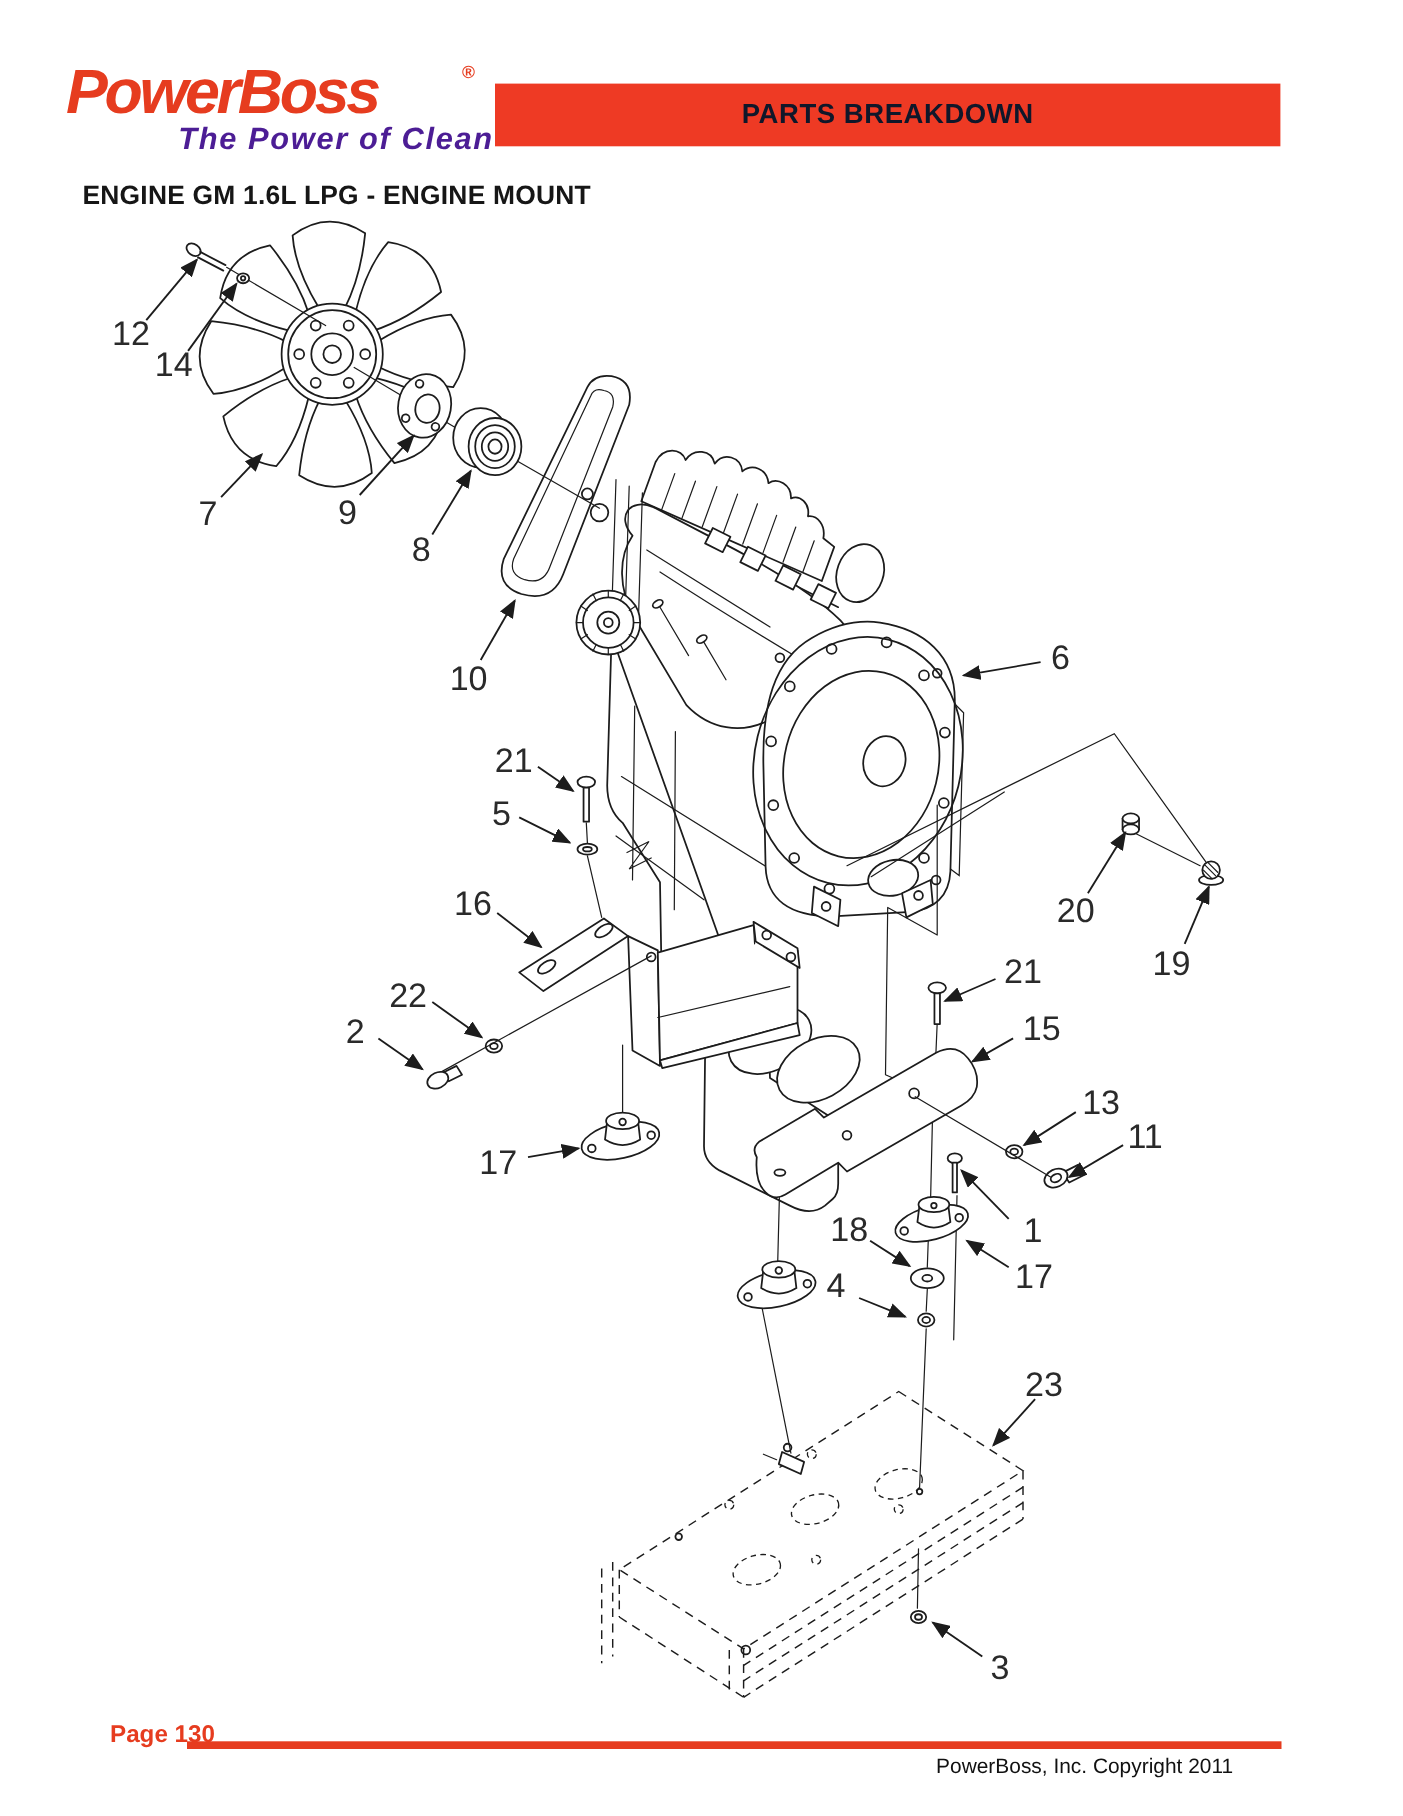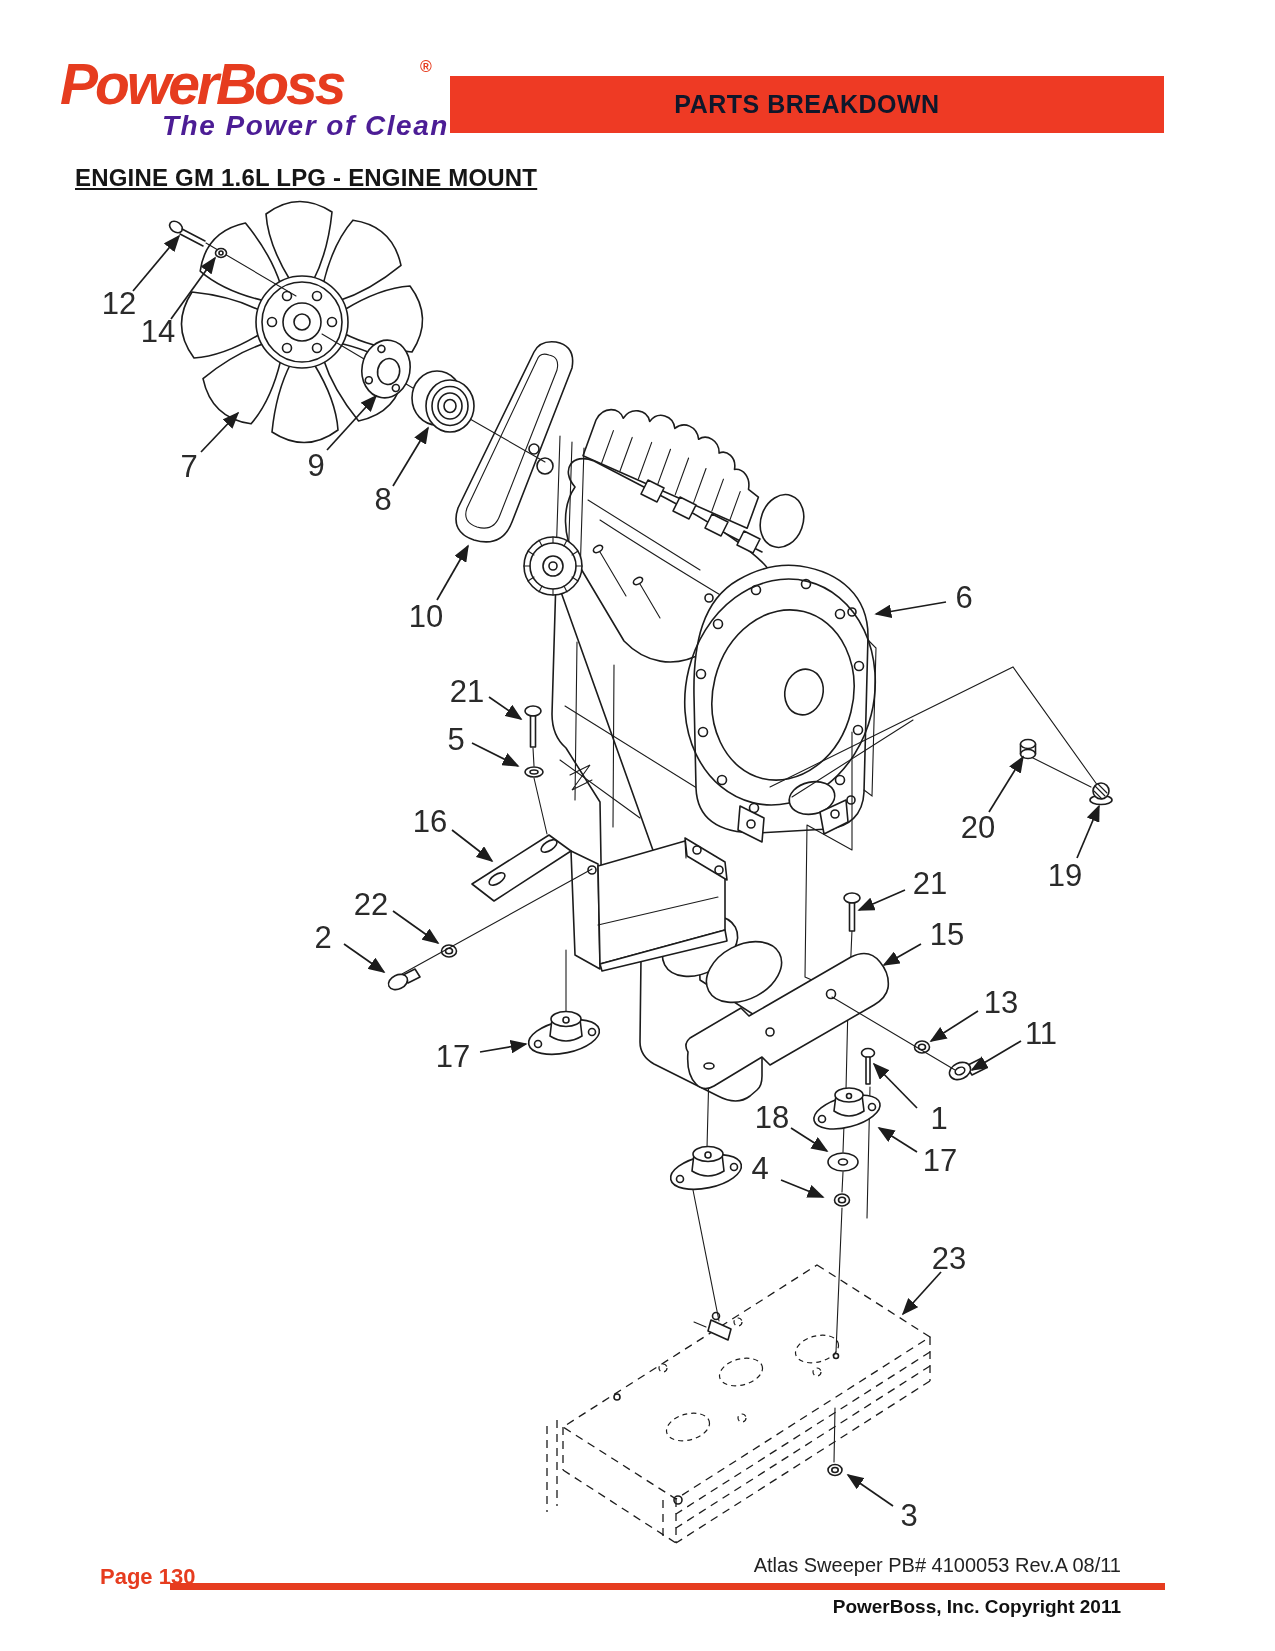--- a/index.html
+++ b/index.html
@@ -8,26 +8,26 @@
   
   .logo-brand{position:absolute;left:60px;top:56px;font-size:57px;font-weight:bold;font-style:italic;
         letter-spacing:-3px;color:#e63c1f;line-height:1;}
   .logo-reg{position:absolute;left:420px;top:58px;font-size:16px;font-weight:bold;color:#e63c1f;}
   .logo-tagline{position:absolute;left:162px;top:110px;font-size:28px;font-weight:bold;font-style:italic;
         letter-spacing:1.5px;color:#4c1d95;}
   .banner{position:absolute;left:450px;top:76px;width:714px;height:57px;background:#ee3a24;
         color:#0f172a;font-size:25px;font-weight:bold;letter-spacing:0.5px;
         display:flex;align-items:center;justify-content:center;}
   .title{position:absolute;left:75px;top:164px;font-size:24px;font-weight:bold;color:#161616;
-        letter-spacing:0.2px;text-decoration:underline;}
+        letter-spacing:0.2px;}
   
   .footer-line{position:absolute;left:170px;top:1583px;width:995px;height:7px;background:#e63c1f;}
   .footer-page{position:absolute;left:62px;top:1564px;font-size:22px;font-weight:bold;color:#e63c1f;margin-left:38px;}
   .footer-ref{position:absolute;right:111px;top:1554px;font-size:20px;color:#222;}
-  .footer-copy{position:absolute;right:111px;top:1596px;font-size:19px;font-weight:bold;color:#111;}
+  .footer-copy{position:absolute;right:111px;top:1596px;font-size:19px;font-weight:normal;color:#111;}
   
   svg{position:absolute;left:0;top:0;}
   .s{stroke:#1c1c1c;fill:none;stroke-width:1.6;stroke-linejoin:round;stroke-linecap:round;}
   .sw{stroke:#1c1c1c;fill:#ffffff;stroke-width:1.6;stroke-linejoin:round;stroke-linecap:round;}
   .thin{stroke:#1c1c1c;fill:none;stroke-width:1.1;stroke-linecap:round;}
   .dash{stroke:#1c1c1c;fill:none;stroke-width:1.3;stroke-dasharray:8 6;}
   .dashsm{stroke:#1c1c1c;fill:none;stroke-width:1.2;stroke-dasharray:5 4;}
   .arrow{stroke:#1c1c1c;fill:none;stroke-width:1.7;}
   .co{font-family:"Liberation Sans",sans-serif;font-size:31px;fill:#2a2a2a;text-anchor:middle;}
 </style>
@@ -414,15 +414,14 @@
       <text class="co" x="772" y="1128">18</text>
       <text class="co" x="940" y="1171">17</text>
       <text class="co" x="760" y="1179">4</text>
       <text class="co" x="949" y="1269">23</text>
       <text class="co" x="909" y="1526">3</text>
     </g>
   </svg>
 
   <div class="footer-page">Page  130</div>
   <div class="footer-line"></div>
-  <div class="footer-ref">Atlas Sweeper PB# 4100053 Rev.A 08/11</div>
   <div class="footer-copy">PowerBoss, Inc. Copyright 2011</div>
 </div>
 
 </body></html>

